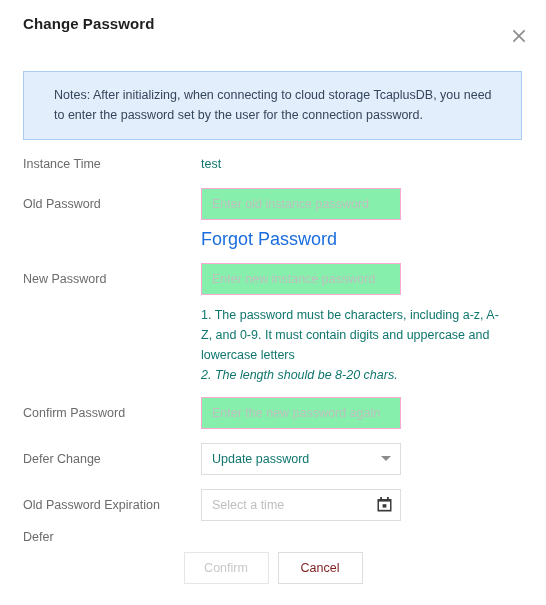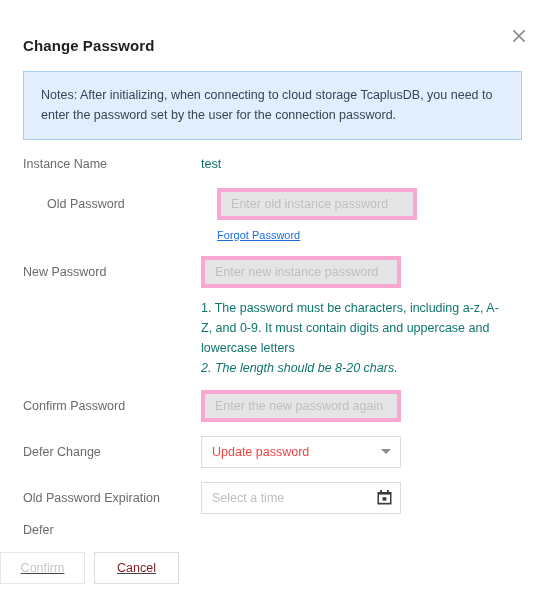--- a/index.html
+++ b/index.html
@@ -27,21 +27,21 @@
   .dialog-header {
     position: absolute;
     left: 0;
     top: 0;
     width: 546px;
     height: 62px;
   }
   .dialog-title {
     position: absolute;
     left: 23px;
-    top: 37px;
+    top: 15px;
     font-size: 15px;
     font-weight: bold;
     color: #1f1f1f;
     letter-spacing: 0.1px;
     text-align: center;
   }
   .close-btn {
     position: absolute;
     right: 16px;
     top: 25px;
@@ -57,21 +57,21 @@
 
   
   .notice {
     position: absolute;
     left: 23px;
     top: 71px;
     width: 499px;
     box-sizing: border-box;
     background: #e3eefc;
     border: 1px solid #a8ccf0;
-    padding: 13px 17px 14px 17px;
+    padding: 13px 17px 14px 30px;
   }
   .notice-text {
     font-size: 12.5px;
     line-height: 20px;
     color: #35455a;
   }
 
   
   .form {
     position: absolute;
@@ -100,40 +100,39 @@
   .static-value {
     font-size: 12.5px;
     color: #0f766e;
     line-height: 32px;
   }
 
   .text-input {
     box-sizing: border-box;
     width: 200px;
     height: 32px;
-    border: 4px solid #f9a8d4;
-    background: #e5e5e5;
+    border: 1px solid #f9a8d4;
+    background: #86efac;
     font-family: "Liberation Sans", sans-serif;
     font-size: 12.5px;
     color: #444444;
     padding: 0 10px;
     outline: none;
     display: block;
   }
   .text-input::placeholder {
     color: #bfbfbf;
     opacity: 1;
   }
 
   .link {
     display: inline-block;
     margin-top: 9px;
-    font-size: 11px;
+    font-size: 18px;
     color: #1a6dde;
-    text-decoration: underline;
     cursor: pointer;
   }
 
   .hint {
     margin-top: 10px;
     font-size: 12.5px;
     line-height: 20px;
     color: #0f766e;
     width: 300px;
   }
@@ -144,21 +143,21 @@
     width: 200px;
     height: 32px;
   }
   .select-box {
     box-sizing: border-box;
     width: 200px;
     height: 32px;
     border: 1px solid #dddddd;
     background: #ffffff;
     font-size: 12.5px;
-    color: #ef4444;
+    color: #0f766e;
     line-height: 30px;
     padding: 0 26px 0 10px;
     cursor: pointer;
     white-space: nowrap;
     overflow: hidden;
   }
   .caret {
     position: absolute;
     right: 10px;
     top: 13px;
@@ -204,22 +203,22 @@
   }
   .cal-icon svg { display: block; }
 
   
   .footer {
     position: absolute;
     left: 0;
     top: 552px;
     width: 546px;
     display: flex;
+    justify-content: center;
     gap: 9px;
-    text-decoration: underline;
   }
   .btn {
     box-sizing: border-box;
     min-width: 85px;
     height: 32px;
     padding: 0 18px;
     border: 1px solid #dddddd;
     background: #ffffff;
     font-family: "Liberation Sans", sans-serif;
     font-size: 12.5px;
@@ -249,27 +248,27 @@
     </div>
   </div>
 
   <div class="notice">
     <div class="notice-text">Notes: After initializing, when connecting to cloud storage TcaplusDB, you need to enter the password set by the user for the connection password.</div>
   </div>
 
   <div class="form">
 
     <div class="row">
-      <div class="label">Instance Name</div>
+      <div class="label">Instance Time</div>
       <div class="field">
         <div class="static-value">test</div>
       </div>
     </div>
 
-    <div class="row" style="margin-top:8px;padding-left:24px;">
+    <div class="row" style="margin-top:8px;">
       <div class="label">Old Password</div>
       <div class="field">
         <input class="text-input" type="password" placeholder="Enter old instance password" style="">
         <a class="link">Forgot Password</a>
       </div>
     </div>
 
     <div class="row" style="margin-top:13px;">
       <div class="label">New Password</div>
       <div class="field">

